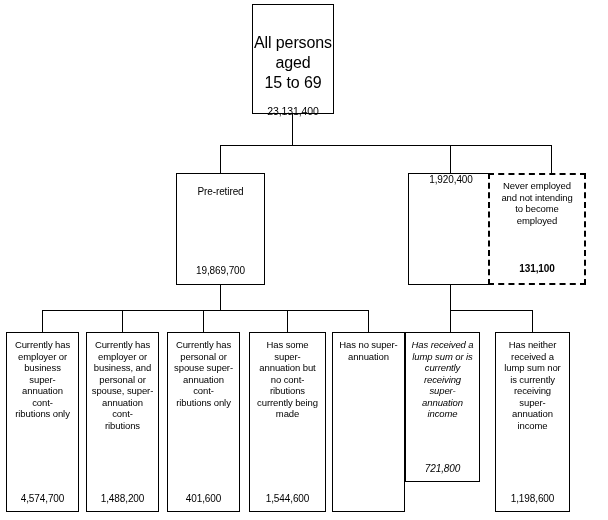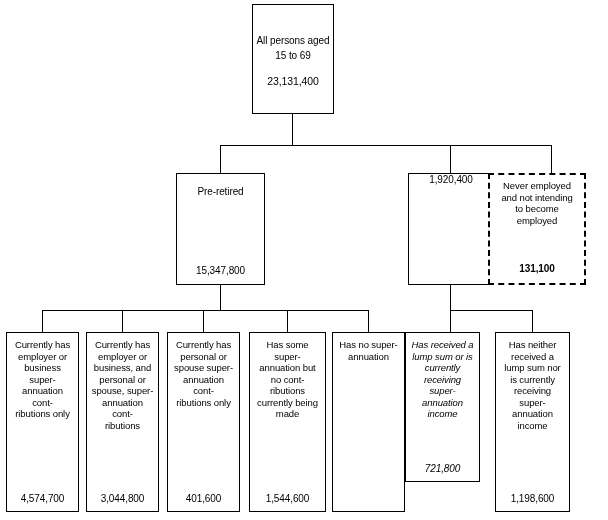--- a/index.html
+++ b/index.html
@@ -40,21 +40,21 @@
     white-space: pre-line;
     letter-spacing: -0.1px;
   }
   .node-value {
     text-align: center;
     font-size: 10px;
     padding: 0 2px 7px 2px;
     width: 100%;
     letter-spacing: -0.1px;
   }
-  .root .node-label { font-size: 10px; line-height: 15px; padding-top: 28px; }
+  .root .node-label { font-size: 16px; line-height: 20px; padding-top: 28px; }
   .root .node-value { font-size: 10.5px; padding-bottom: 0; }
   .root { justify-content: flex-start; }
   .root .node-value { margin-top: 12px; }
   .level2 .node-label { font-size: 10px; padding-top: 12px; }
   .level2 .node-value { font-size: 10px; padding-bottom: 8px; }
   .dashed .node-label { font-size: 9.5px; line-height: 11.5px; padding-top: 5px; }
   .dashed .node-value { font-size: 10px; padding-bottom: 9px; font-weight: bold; }
 
   .ln {
     position: absolute;
@@ -77,21 +77,21 @@
   <div class="ln v" style="left:292px; top:114px; height:31px;"></div>
 
   <div class="ln h" style="left:220px; top:145px; width:331px;"></div>
 
   <div class="ln v" style="left:220px; top:145px; height:28px;"></div>
   <div class="ln v" style="left:450px; top:145px; height:28px;"></div>
   <div class="ln v" style="left:551px; top:145px; height:28px;"></div>
 
   <div class="node level2" style="left:176px; top:173px; width:89px; height:112px;">
     <div class="node-label">Pre-retired</div>
-    <div class="node-value">15,347,800</div>
+    <div class="node-value">19,869,700</div>
   </div>
 
   <div class="node level2" style="left:408px; top:173px; width:86px; height:112px;">
     <div class="node-value">1,920,400</div>
   </div>
 
   <div class="node level2 dashed" style="left:488px; top:173px; width:98px; height:112px;">
     <div class="node-label">Never employed
 and not intending
 to become
@@ -125,21 +125,21 @@
 
   <div class="node" style="left:86px; top:332px; width:73px; height:180px;">
     <div class="node-label">Currently has
 employer or
 business, and
 personal or
 spouse, super-
 annuation
 cont-
 ributions</div>
-    <div class="node-value">3,044,800</div>
+    <div class="node-value">1,488,200</div>
   </div>
 
   <div class="node" style="left:167px; top:332px; width:73px; height:180px;">
     <div class="node-label">Currently has
 personal or
 spouse super-
 annuation
 cont-
 ributions only</div>
     <div class="node-value">401,600</div>

